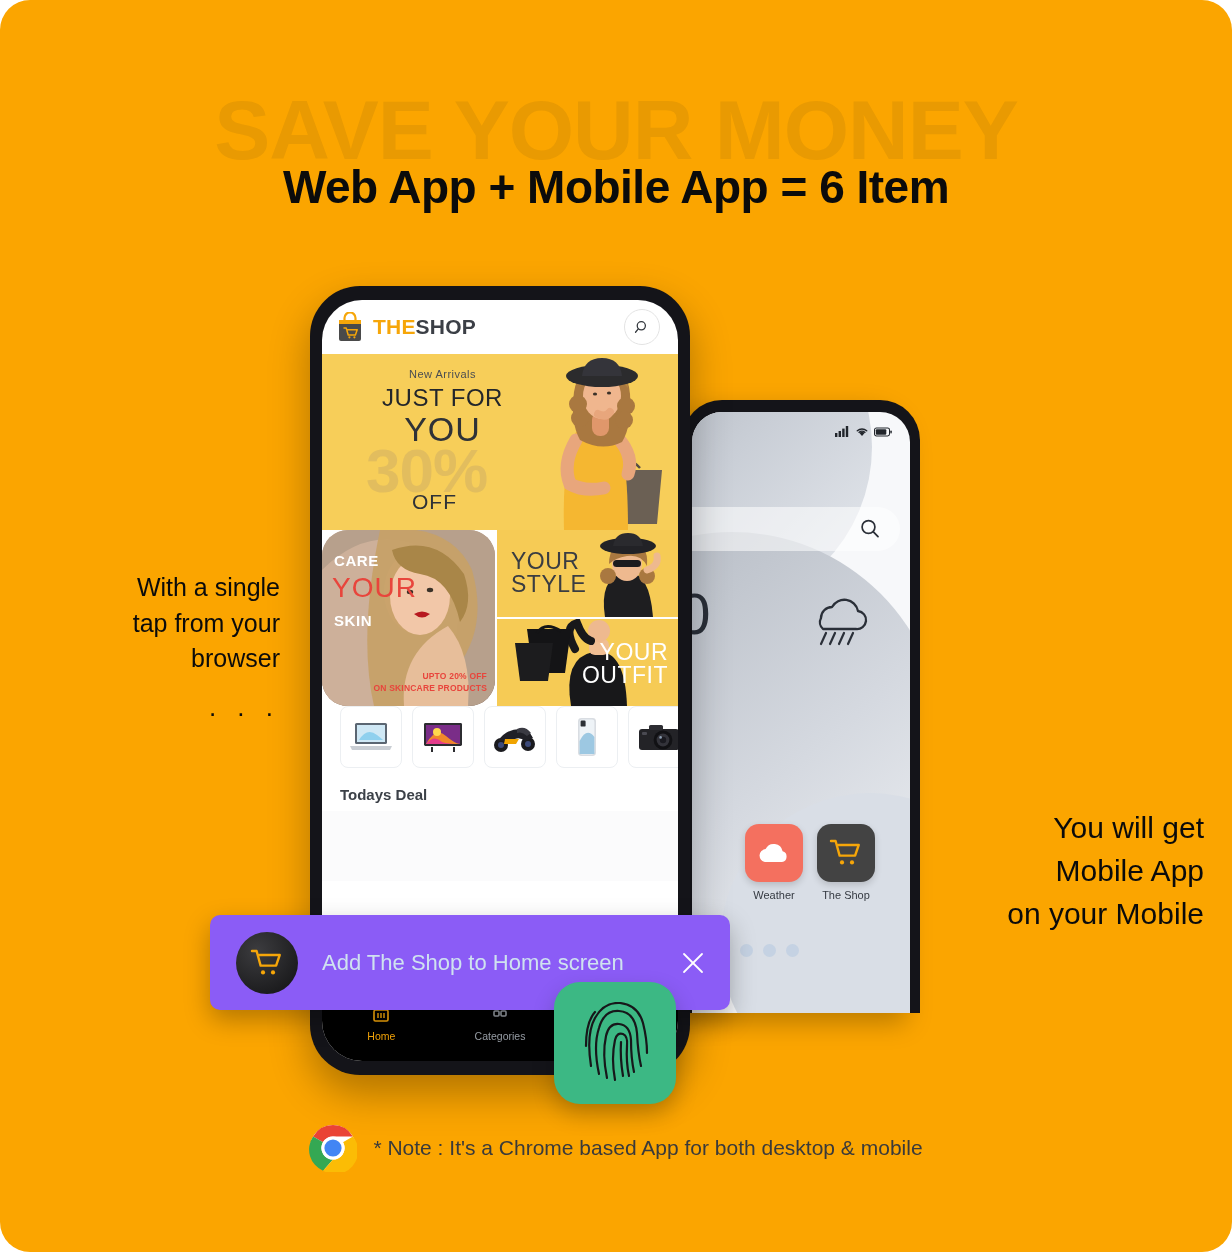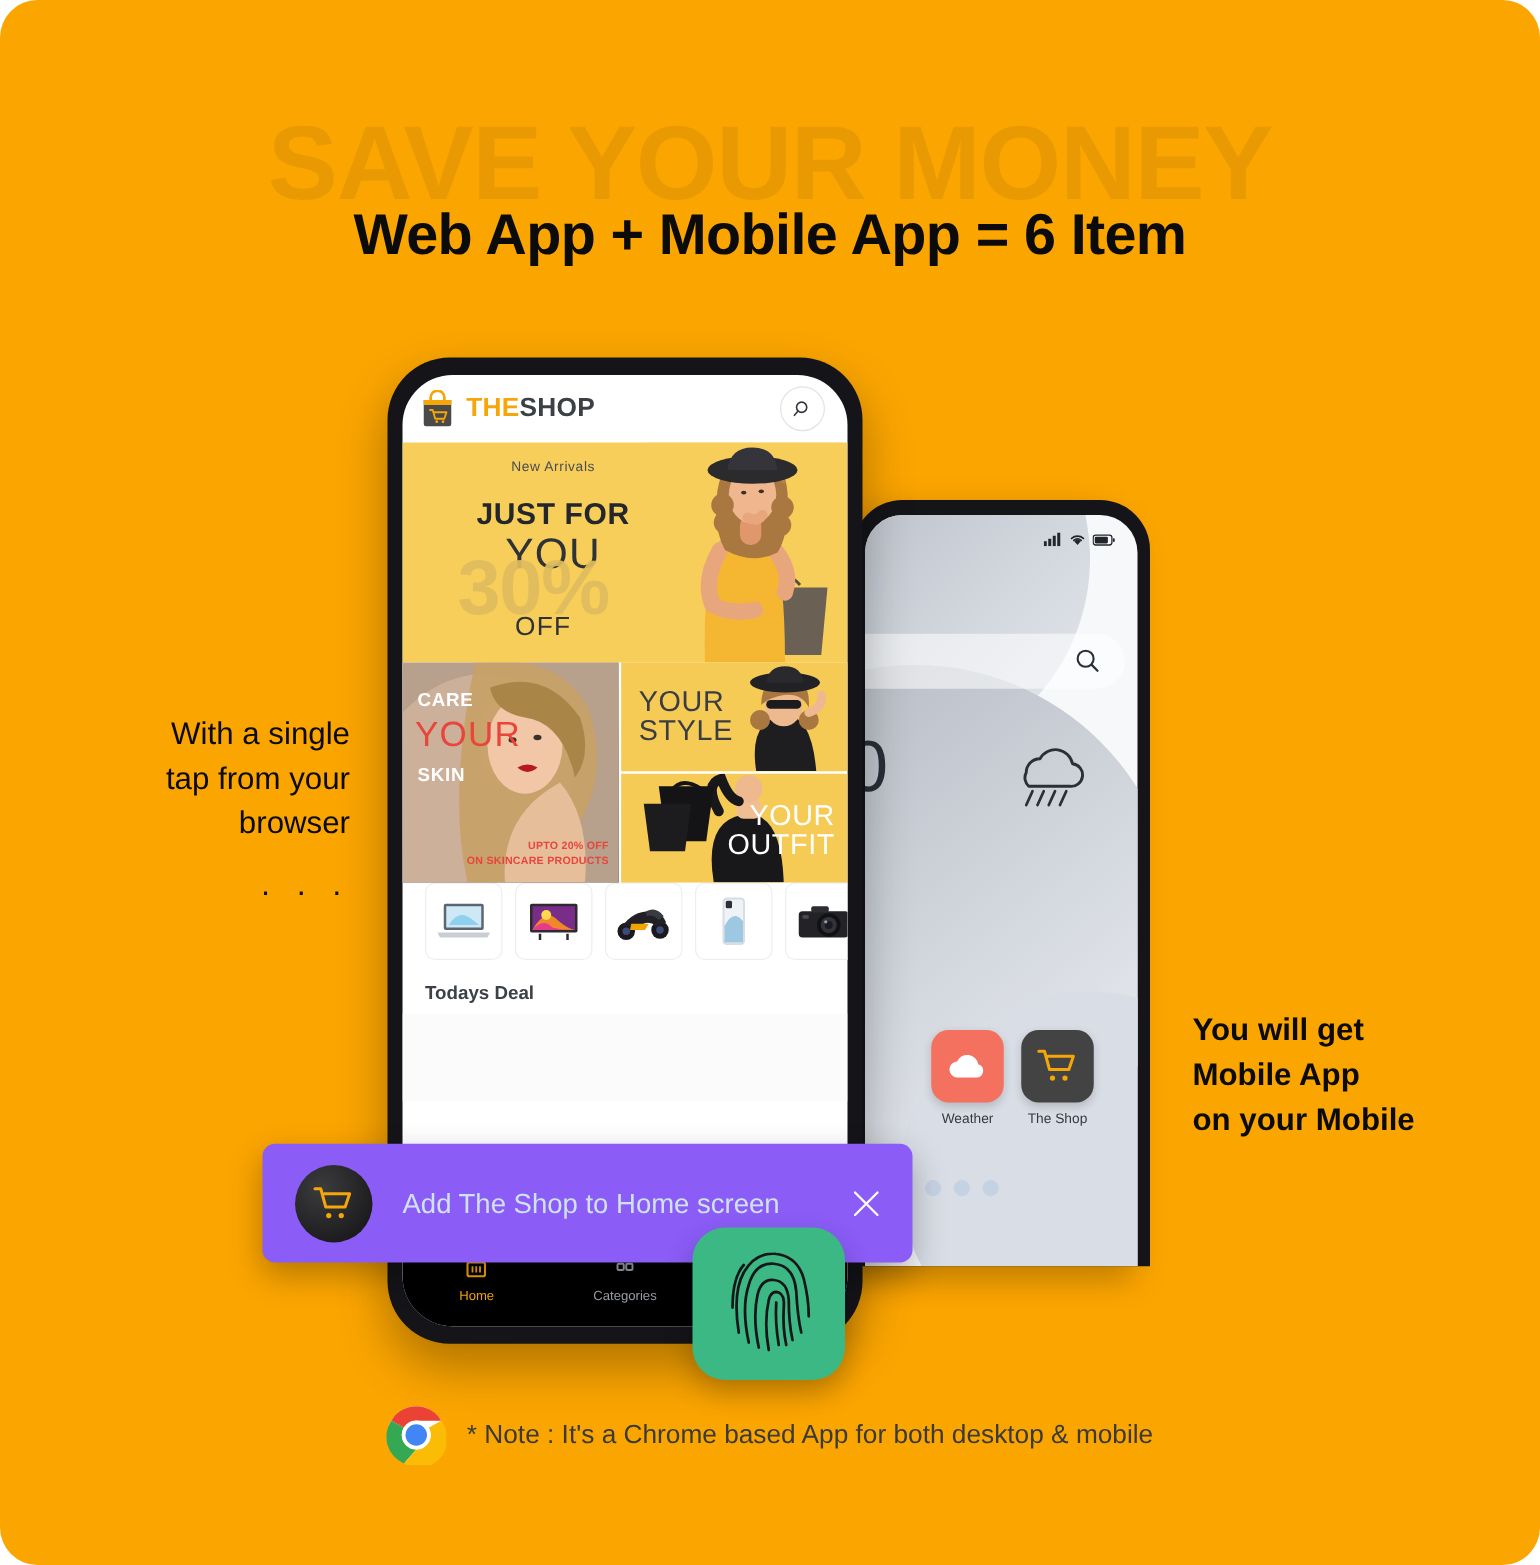--- a/index.html
+++ b/index.html
@@ -61,23 +61,23 @@
     display: block;
     margin-top: 12px;
     font-size: 26px;
     letter-spacing: 7px;
   }
   .caption-right {
     position: absolute;
     left: 954px;
     top: 806px;
     width: 250px;
-    text-align: left;
-    font-size: 25px;
-    font-weight: 700;
+    text-align: right;
+    font-size: 30px;
+    font-weight: 400;
     color: #0b0b0b;
     line-height: 1.44;
   }
 
   
   .phone2 {
     position: absolute;
     left: 682px;
     top: 400px;
     width: 238px;
@@ -247,21 +247,21 @@
     overflow: hidden;
   }
   .hero-copy {
     position: absolute;
     left: 28px; top: 14px;
     width: 185px;
     text-align: center;
     color: #2c2f33;
   }
   .hero-new { font-size: 11px; letter-spacing: .5px; color:#4a4d52; }
-  .hero-just { font-size: 24px; font-weight: 700; letter-spacing: .5px; margin-top: 18px; color:#23262b; }
+  .hero-just { font-size: 24px; font-weight: 400; letter-spacing: .5px; margin-top: 4px; color:#23262b; }
   .hero-you { font-size: 34px; font-weight: 300; letter-spacing: 1px; margin-top: -2px; color:#2f3237; }
   .hero-30 {
     position: absolute;
     left: 44px; top: 86px;
     font-size: 62px;
     font-weight: 700;
     color: rgba(224,188,94,0.92);
     letter-spacing: -1px;
     line-height: 1;
   }
@@ -279,20 +279,21 @@
     width: 160px;
   }
 
   
   .promo-row { display: flex; height: 176px; gap: 2px; background:#fff; }
   .promo-skin {
     position: relative;
     width: 173px;
     overflow: hidden;
     background: linear-gradient(160deg,#cbb09c 0%, #a8846c 45%, #6d5244 100%);
+    border-radius: 26px;
   }
   .promo-skin .lbl { position:absolute; font-weight:800; font-size:15px; color:#fff; letter-spacing:.6px; }
   .promo-skin .care { left: 12px; top: 22px; }
   .promo-skin .your { left: 10px; top: 42px; font-size: 28px; font-weight: 300; color: #e8453c; letter-spacing: 1px; }
   .promo-skin .skin { left: 12px; top: 82px; }
   .promo-skin .small {
     position: absolute;
     right: 8px; bottom: 12px;
     font-size: 8.5px;
     font-weight: 700;

